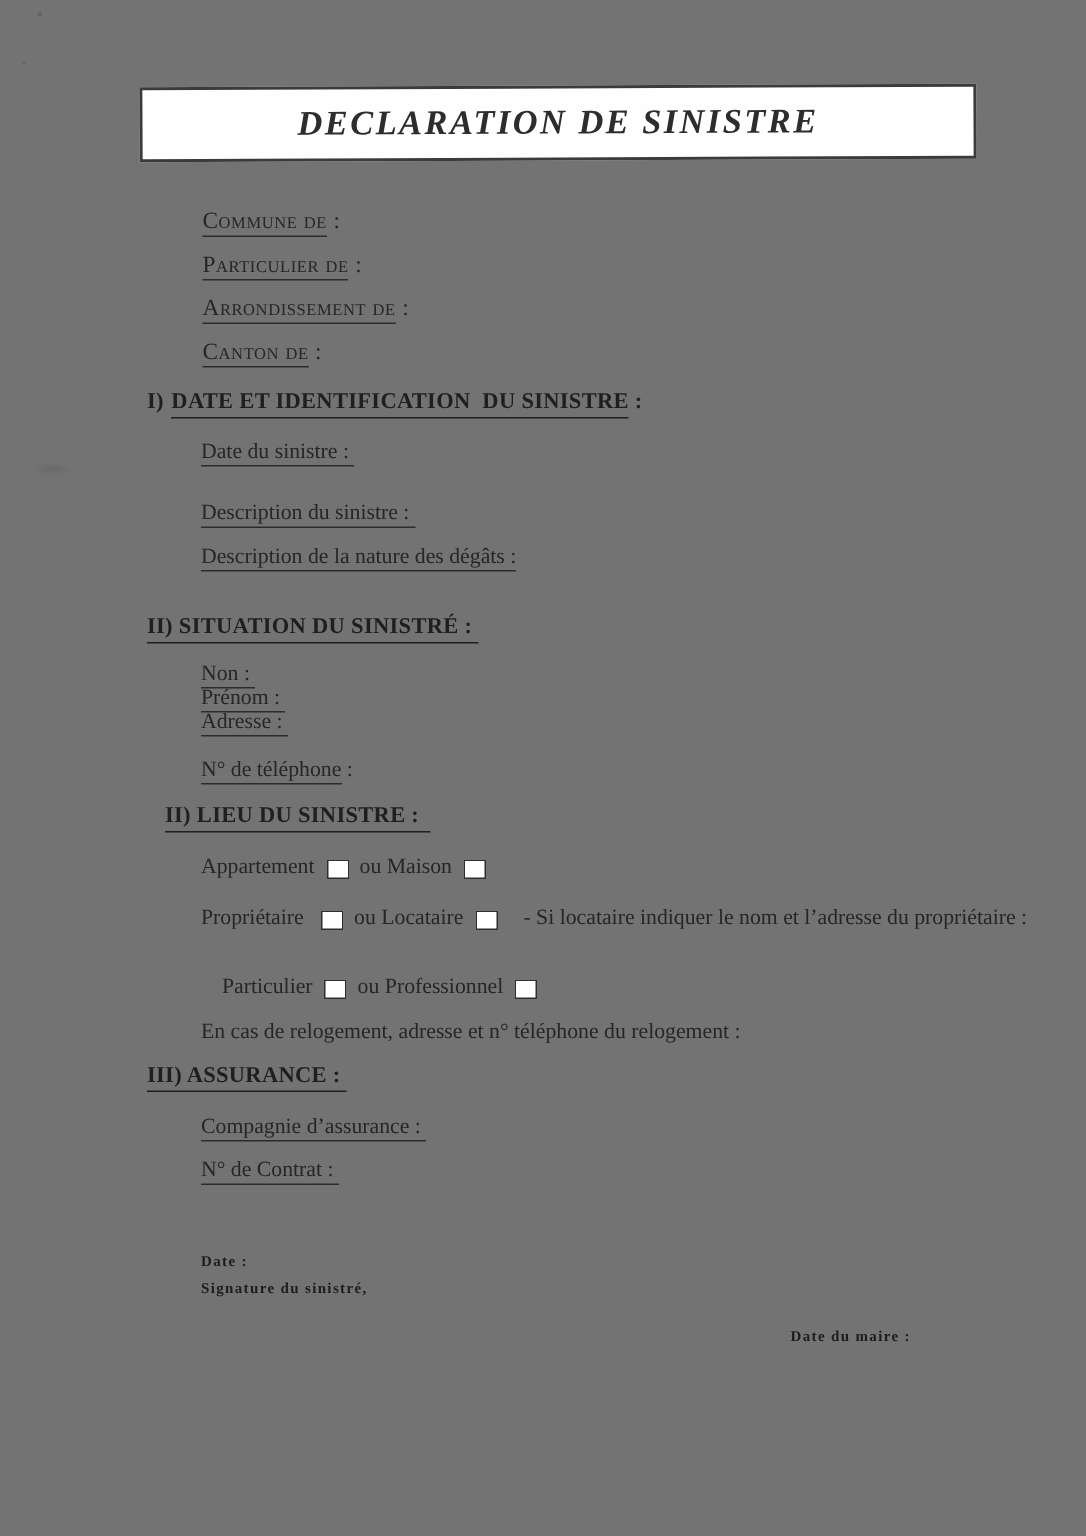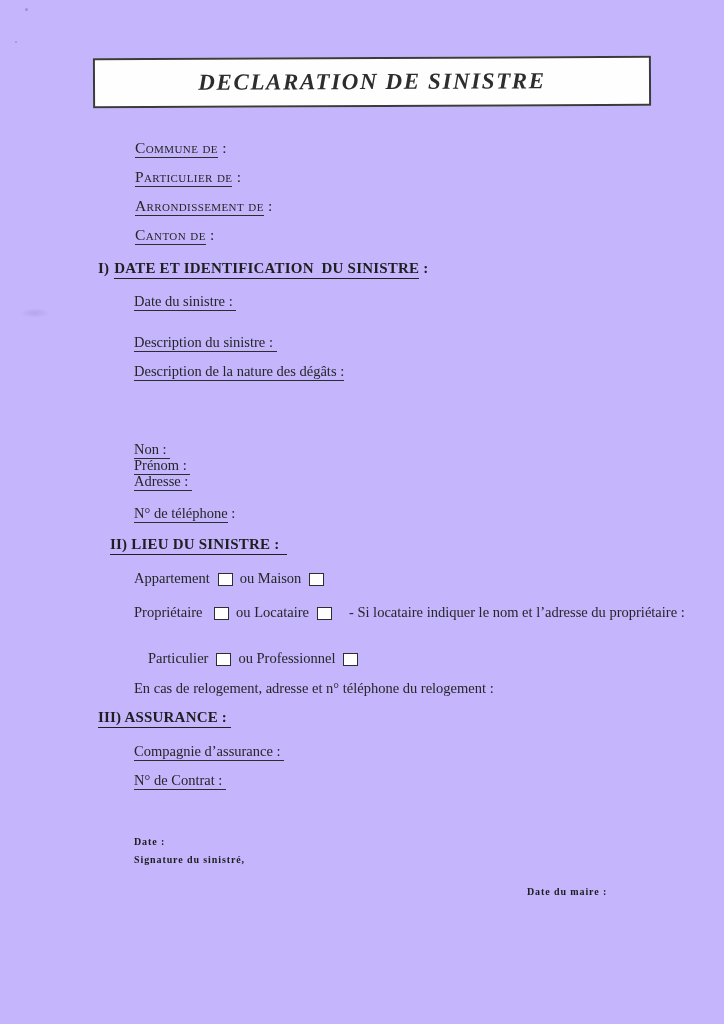--- a/index.html
+++ b/index.html
@@ -2,21 +2,21 @@
 <html><head>
 <meta charset="utf-8">
 <style>
   * { margin: 0; padding: 0; box-sizing: border-box; }
   html, body { background: #e8e8e8; }
   .page {
     position: relative;
     width: 724px;
     height: 1024px;
     margin: 0 auto;
-    background: #c4b5fd;
+    background: #737373;
     font-family: "Liberation Serif", "DejaVu Serif", serif;
     color: #222;
     overflow: hidden;
   }
   
   .speck { position: absolute; background: rgba(60,60,60,0.28); border-radius: 50%; }
   .smudge {
     position: absolute; left: 20px; top: 308px; width: 30px; height: 10px;
     background: radial-gradient(ellipse at center, rgba(0,0,0,0.08), rgba(0,0,0,0) 70%);
   }
@@ -114,20 +114,23 @@
   <div class="line field" style="left:134px; top:293px;">
     <span class="u pre">Date du sinistre : </span>
   </div>
   <div class="line field" style="left:134px; top:334px;">
     <span class="u pre">Description du sinistre : </span>
   </div>
   <div class="line field" style="left:134px; top:363px;">
     <span class="u pre">Description de la nature des dégâts :</span>
   </div>
 
+  <div class="line heading" style="left:98px; top:410px;">
+    <span class="hu pre">II) SITUATION DU SINISTRÉ : </span>
+  </div>
   <div class="line field" style="left:134px; top:441px;">
     <span class="u pre">Non : </span>
   </div>
   <div class="line field" style="left:134px; top:457px;">
     <span class="u pre">Prénom : </span>
   </div>
   <div class="line field" style="left:134px; top:473px;">
     <span class="u pre">Adresse : </span>
   </div>
   <div class="line field" style="left:134px; top:505px;">

